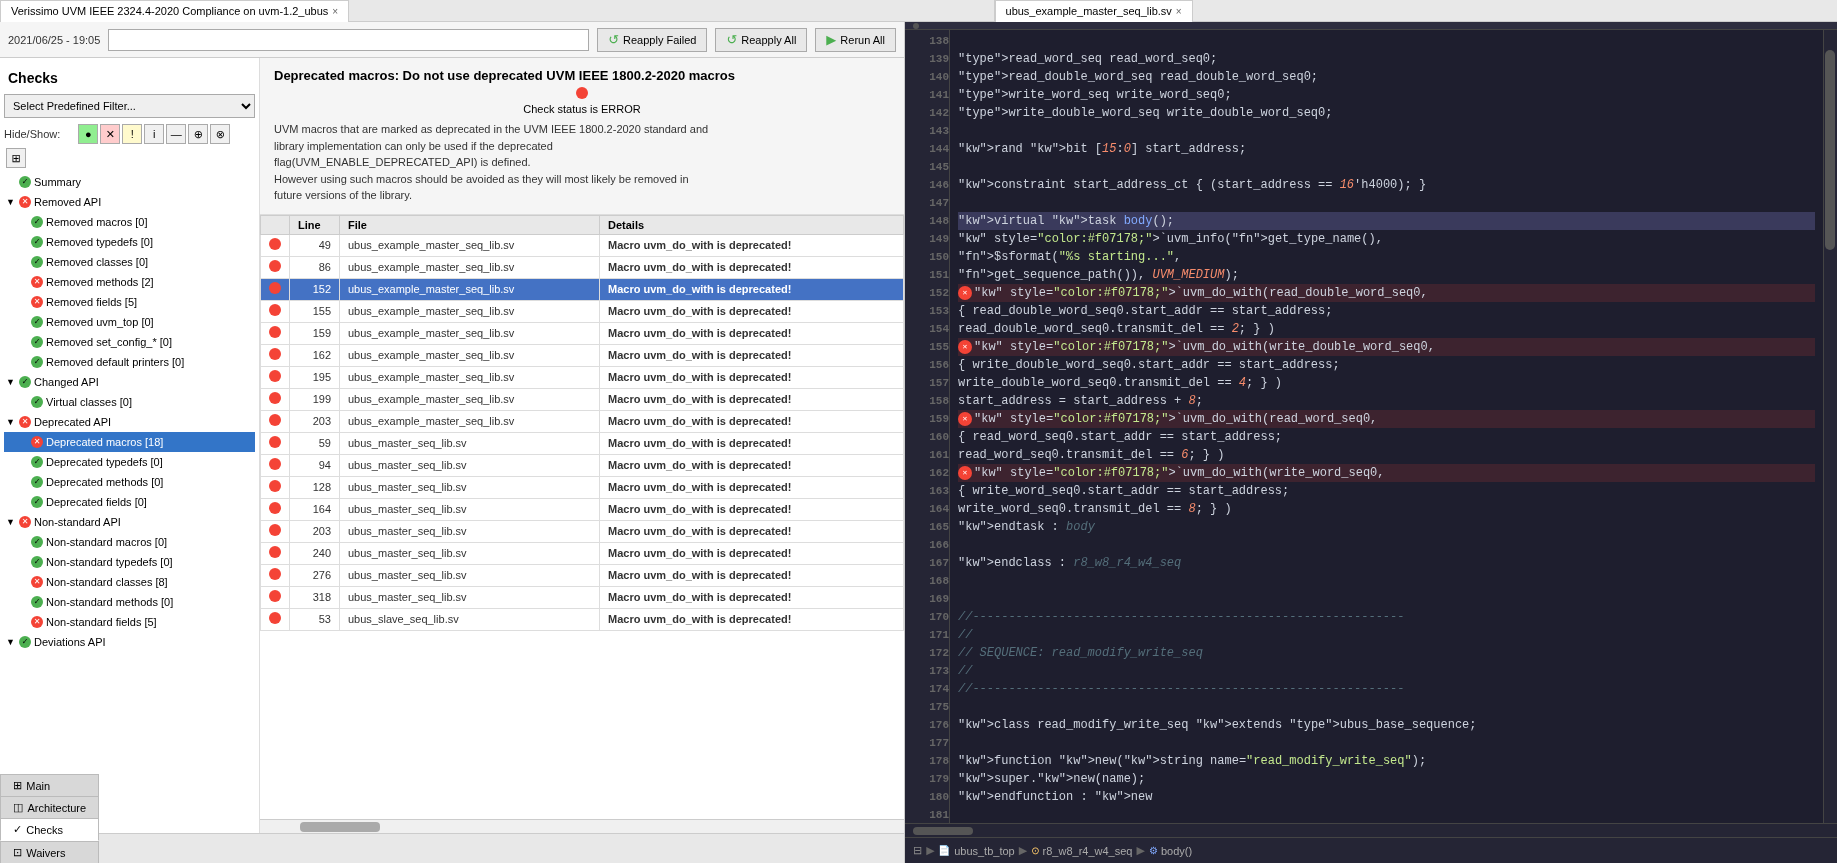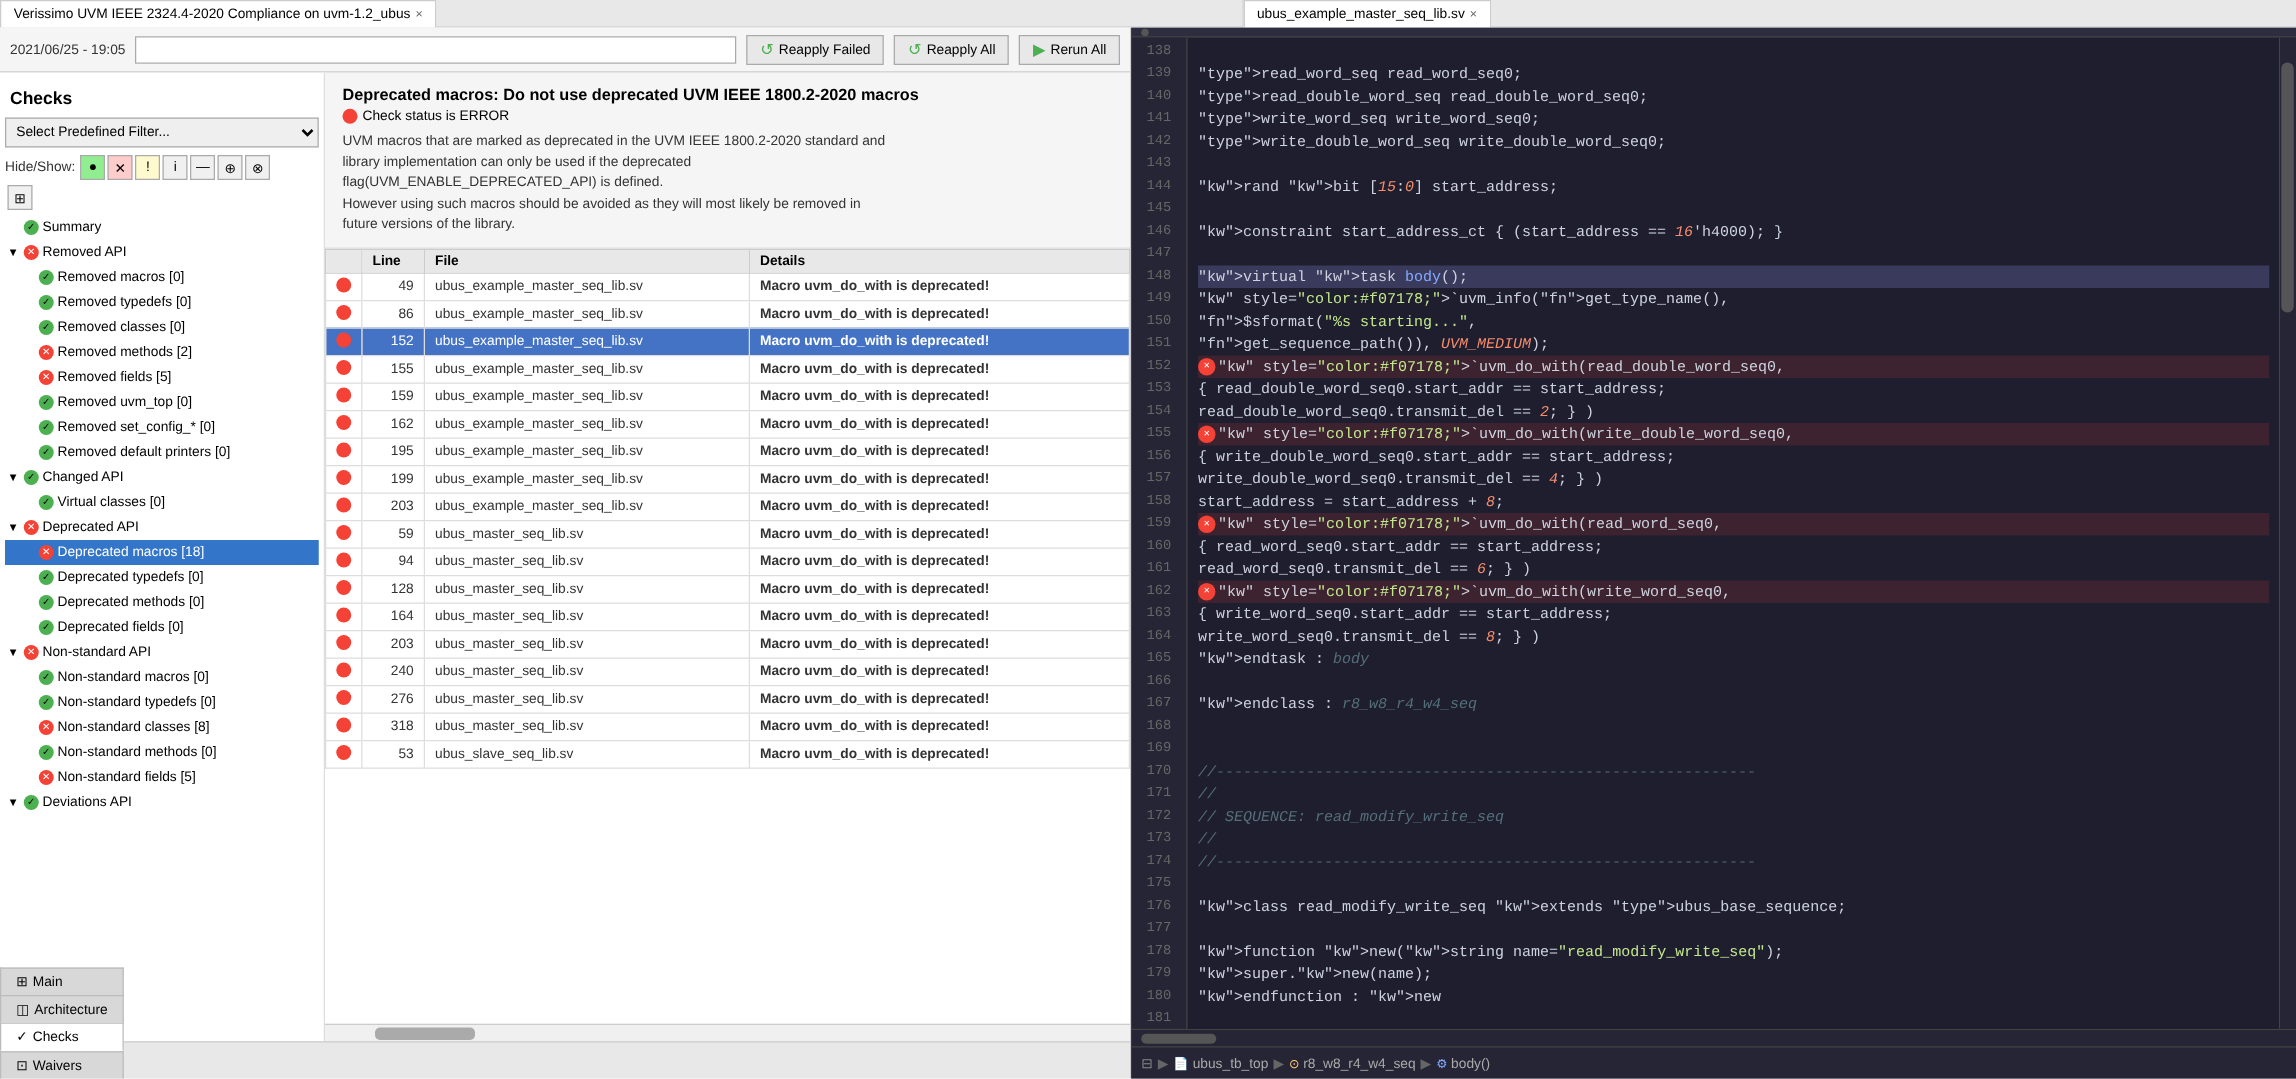--- a/index.html
+++ b/index.html
@@ -26,41 +26,41 @@
     .toolbar-btn { display: flex; align-items: center; gap: 4px; padding: 3px 10px; background: #e8e8e8; border: 1px solid #aaa; cursor: pointer; font-size: 11px; height: 24px; }
     
     
     .left-content { display: flex; flex: 1; overflow: hidden; }
     
     
     .sidebar { width: 260px; border-right: 1px solid #ddd; overflow-y: auto; padding: 4px; background: #fff; }
     .sidebar-title { font-size: 14px; font-weight: bold; padding: 8px 4px; }
     .filter-select { width: 100%; height: 24px; font-size: 11px; border: 1px solid #aaa; margin-bottom: 6px; padding: 2px 4px; }
     .hide-show-row { display: flex; align-items: center; gap: 2px; margin-bottom: 4px; }
-    .hide-show-label { font-size: 11px; color: #333; margin-right: 2px; }
+    .hide-show-label { font-size: 11px; color: #333; margin-right: 16px; }
     .icon-btn { width: 20px; height: 20px; border: 1px solid #aaa; display: flex; align-items: center; justify-content: center; cursor: pointer; font-size: 11px; background: #f0f0f0; }
     .icon-btn.green { background: #90EE90; }
     .icon-btn.red { background: #ffcccc; }
     .icon-btn.yellow { background: #fffacd; }
     
     .tree-item { display: flex; align-items: center; gap: 3px; padding: 1px 2px; cursor: pointer; font-size: 11px; line-height: 18px; }
     .tree-item.selected { background: #3375c8; color: #fff; }
     .tree-item.indent1 { padding-left: 14px; }
     .tree-expand { font-size: 9px; width: 10px; }
     .status-dot { width: 12px; height: 12px; border-radius: 50%; display: inline-flex; align-items: center; justify-content: center; font-size: 8px; flex-shrink: 0; }
     .dot-green { background: #4CAF50; }
     .dot-red { background: #f44336; color: #fff; }
     
     
     .right-content-panel { flex: 1; display: flex; flex-direction: column; overflow: hidden; }
     
     
     .check-header { background: #f5f5f5; border-bottom: 1px solid #ddd; padding: 10px 14px; }
     .check-title { font-size: 13px; font-weight: bold; color: #000; margin-bottom: 4px; }
-    .check-status { display: flex; align-items: center; gap: 4px; font-size: 11px; margin-bottom: 6px; }
+    .check-status { display: flex; align-items: center; gap: 4px; font-size: 11px; margin-bottom: 6px; flex-direction: column; }
     .error-dot { width: 12px; height: 12px; background: #f44336; border-radius: 50%; }
     .check-desc { font-size: 11px; color: #333; line-height: 1.5; }
     
     
     .table-container { flex: 1; overflow: auto; }
     table { width: 100%; border-collapse: collapse; font-size: 11px; }
     table th { background: #e8e8e8; border: 1px solid #ccc; padding: 3px 8px; text-align: left; font-weight: bold; position: sticky; top: 0; }
     table td { border: 1px solid #ddd; padding: 2px 8px; height: 22px; }
     table tr.selected td { background: #4472C4; color: #fff; }
     .line-num { color: #333; text-align: right; }
@@ -73,21 +73,21 @@
     
     
     .bottom-tab-bar { display: flex; background: #e8e8e8; border-top: 1px solid #ccc; height: 30px; align-items: flex-end; }
     .bottom-tab { display: flex; align-items: center; padding: 4px 12px; background: #d8d8d8; border: 1px solid #bbb; border-bottom: none; font-size: 11px; cursor: pointer; gap: 4px; }
     .bottom-tab.active { background: #fff; border-bottom: 1px solid #fff; }
     
     
     .right-panel { flex: 1; display: flex; flex-direction: column; background: #1e1e2e; overflow: hidden; }
     
     .editor-content { flex: 1; display: flex; overflow: hidden; font-family: 'Courier New', monospace; font-size: 12px; }
-    .line-numbers { width: 45px; background: #252535; color: #666; text-align: right; padding-right: 12px; overflow: hidden; border-right: 1px solid #444; flex-shrink: 0; line-height: 18px; padding-top: 2px; }
+    .line-numbers { width: 45px; background: #252535; color: #666; text-align: right; padding-right: 0; overflow: hidden; border-right: 1px solid #444; flex-shrink: 0; line-height: 18px; padding-top: 2px; font-weight: bold; }
     .line-number { height: 18px; display: block; font-size: 11px; }
     .code-area { flex: 1; overflow: auto; padding: 2px 8px; line-height: 18px; color: #cdd3de; background: #1e1e2e; }
     .code-line { height: 18px; white-space: nowrap; display: flex; align-items: center; }
     .code-line.highlighted { background: #3a3a5c; }
     .code-line.error-line { background: rgba(244, 67, 54, 0.15); }
     .str { color: #c3e88d; }
     .num { color: #f78c6c; font-style: italic; }
     .comment { color: #546e7a; font-style: italic; }
     .fn { color: #82aaff; }
     .err-indicator { width: 14px; height: 14px; background: #f44336; border-radius: 50%; display: inline-flex; align-items: center; justify-content: center; font-size: 8px; color: #fff; margin-right: 2px; flex-shrink: 0; }

